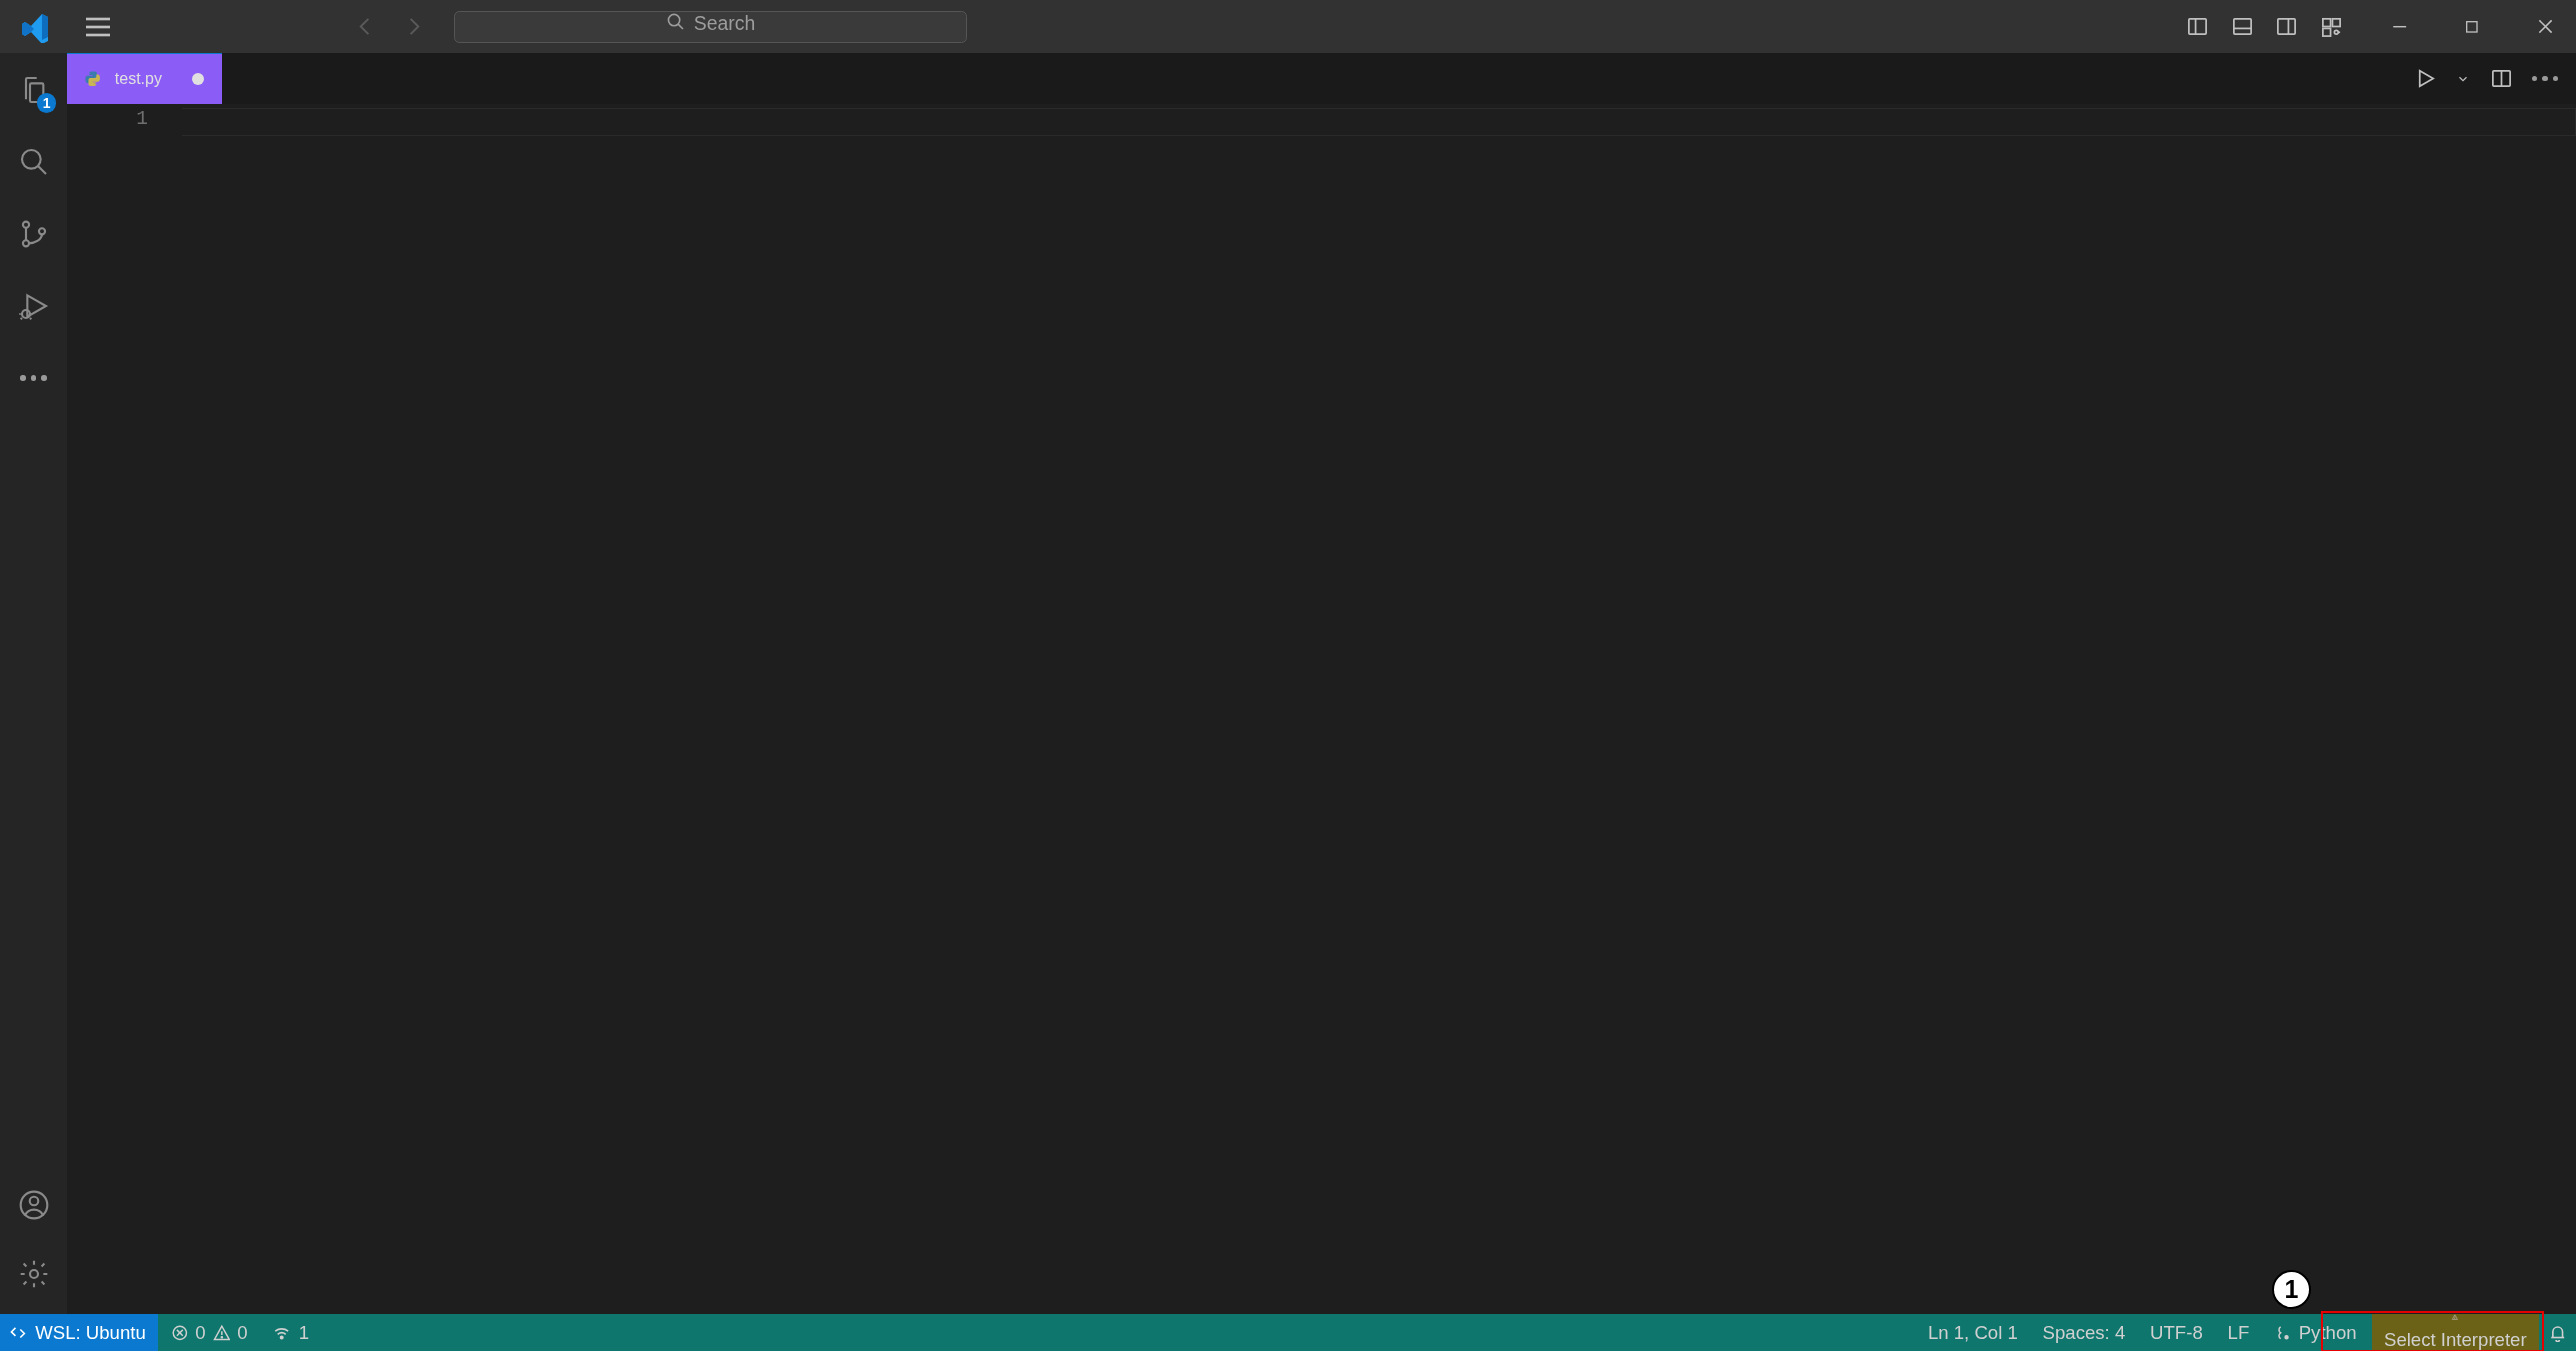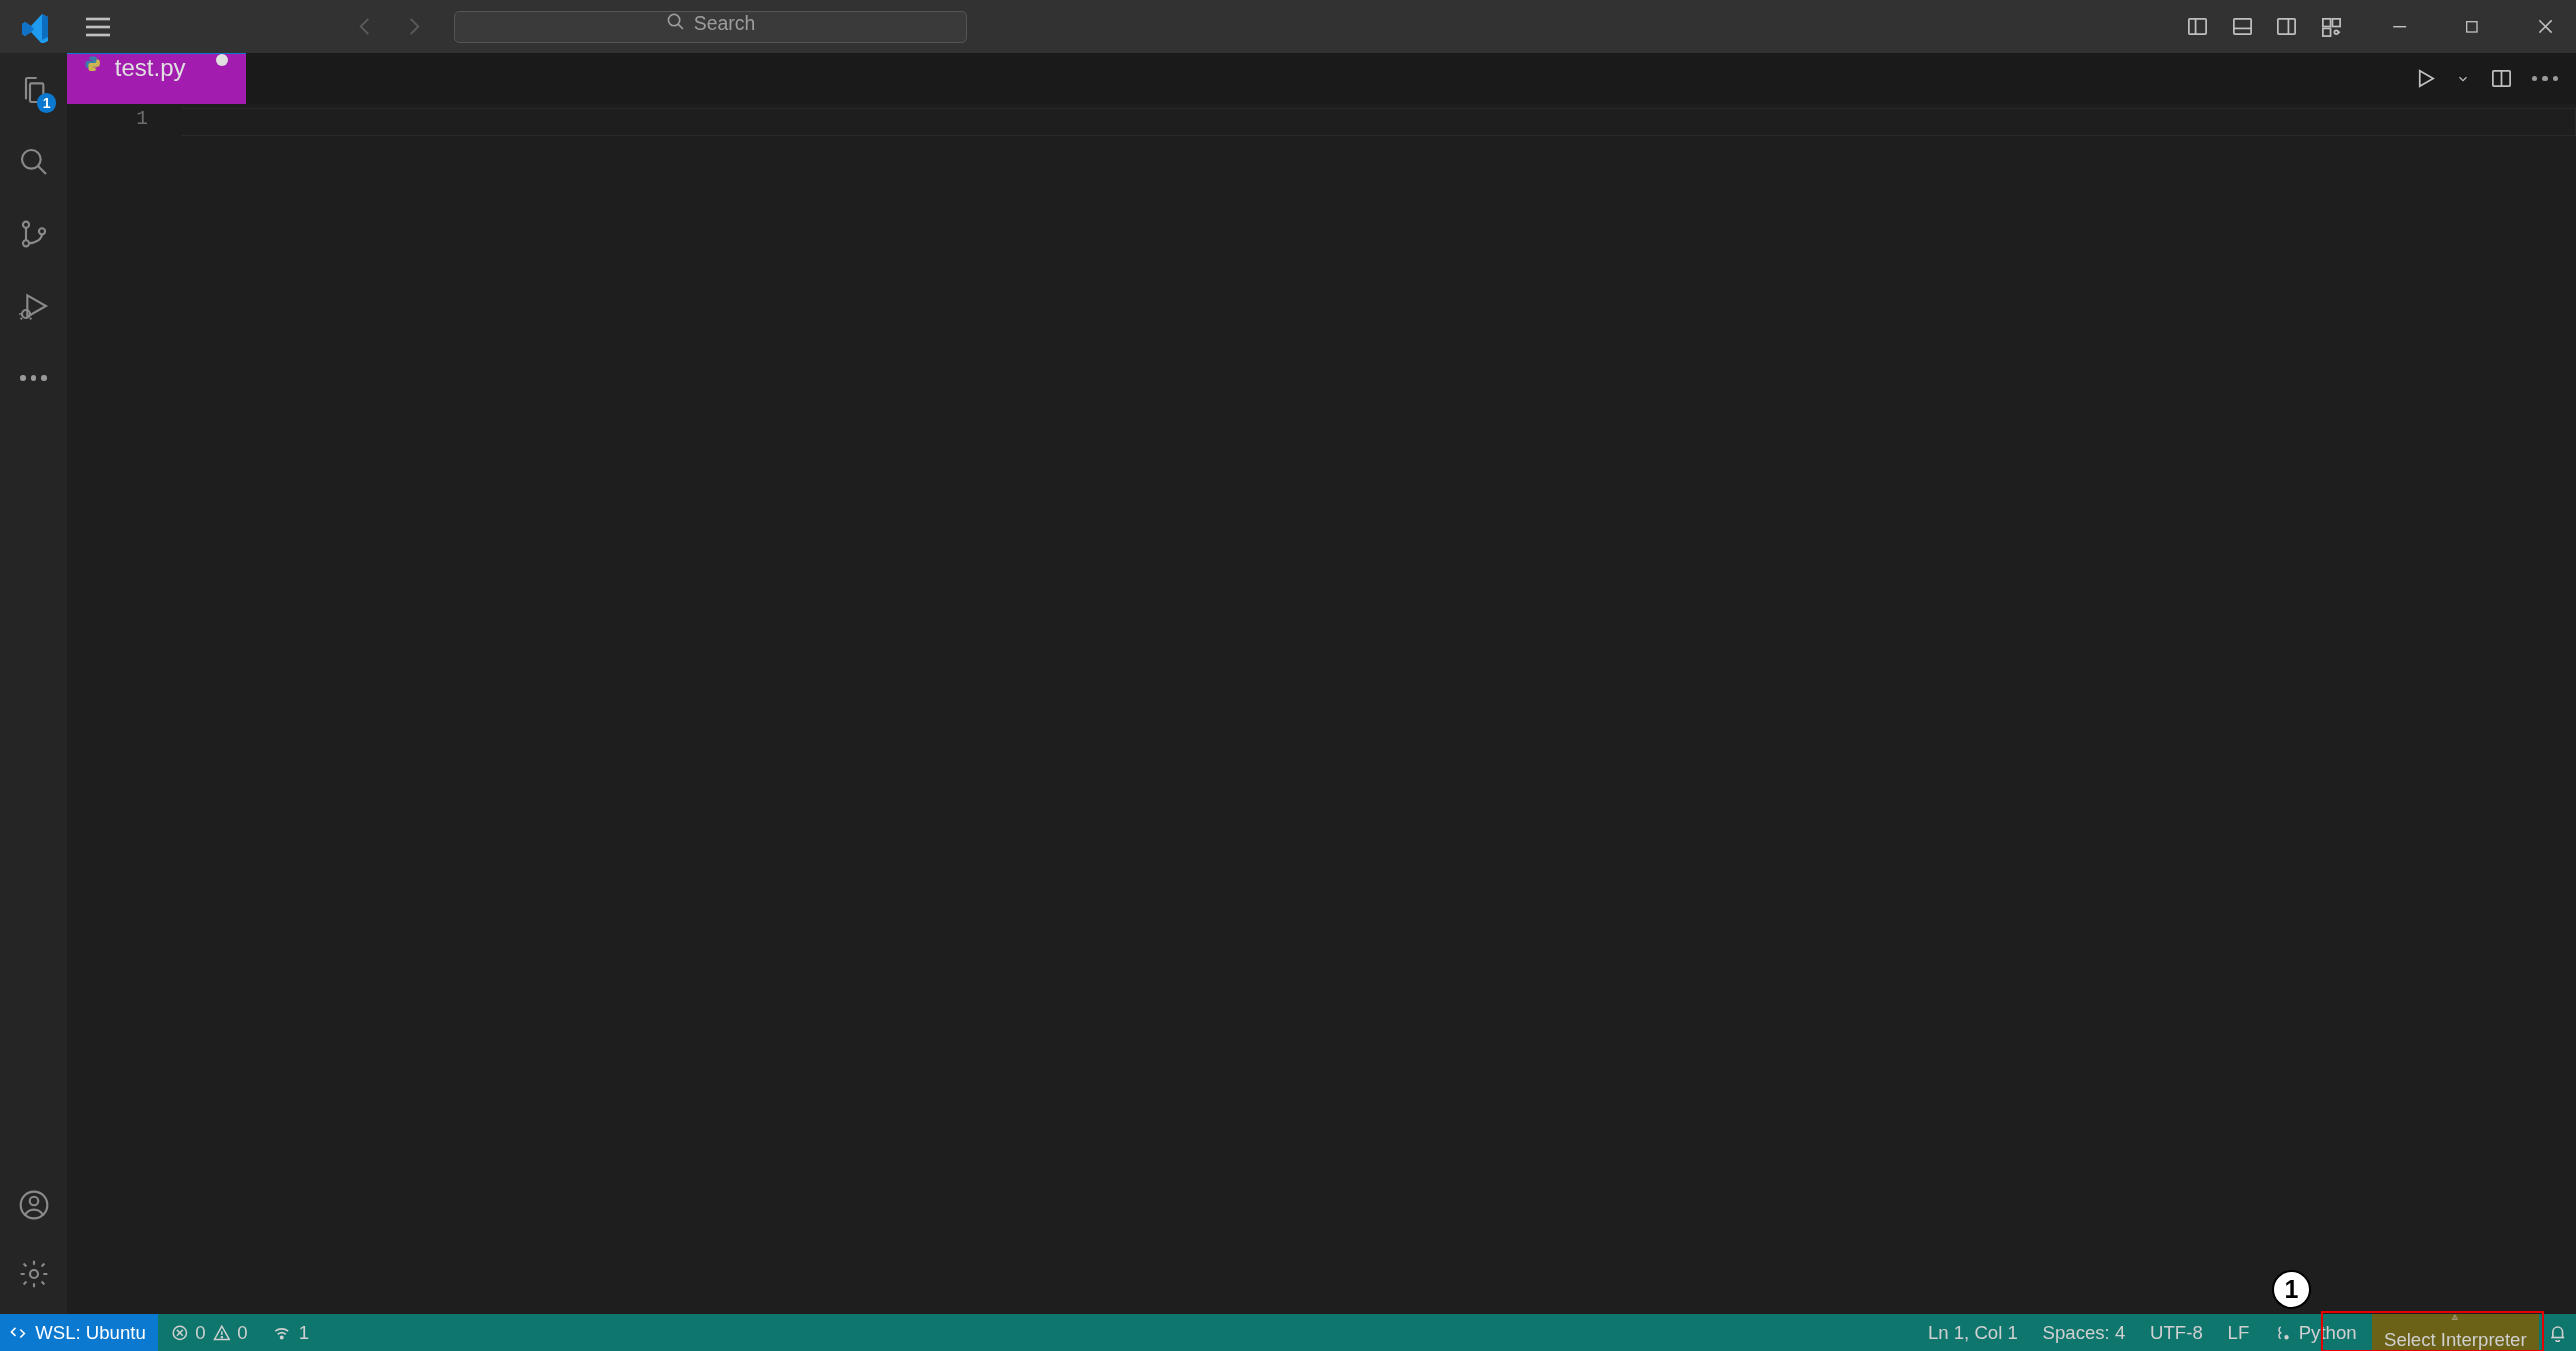--- a/index.html
+++ b/index.html
@@ -79,26 +79,26 @@
 
   
   .tab-row {
     height: 51px;
     display:flex;
     align-items:stretch;
     background:#1a1a1a;
     flex-shrink:0;
   }
   .tab {
-    display:flex; 
-    background:#a21caf;
+    display:flex; align-items:center;
+    background:#8b5cf6;
     padding: 0 17.7px 0 16px;
     gap: 12.4px;
     border-top: 1.8px solid #0b79d0;
-    color:#e0e0e0; font-size:24px;
+    color:#e0e0e0; font-size:16px;
     position:relative;
   }
   .tab .py-icon svg { width:19.4px; height:19.4px; }
   .tab .dirty { width:12.4px; height:12.4px; border-radius:50%; background:#e0e0e0; margin-left: 17.7px; }
   .tab-actions {
     margin-left:auto;
     display:flex; align-items:center; gap:14px;
     padding-right: 16px;
     color:#c0c0c0;
   }

